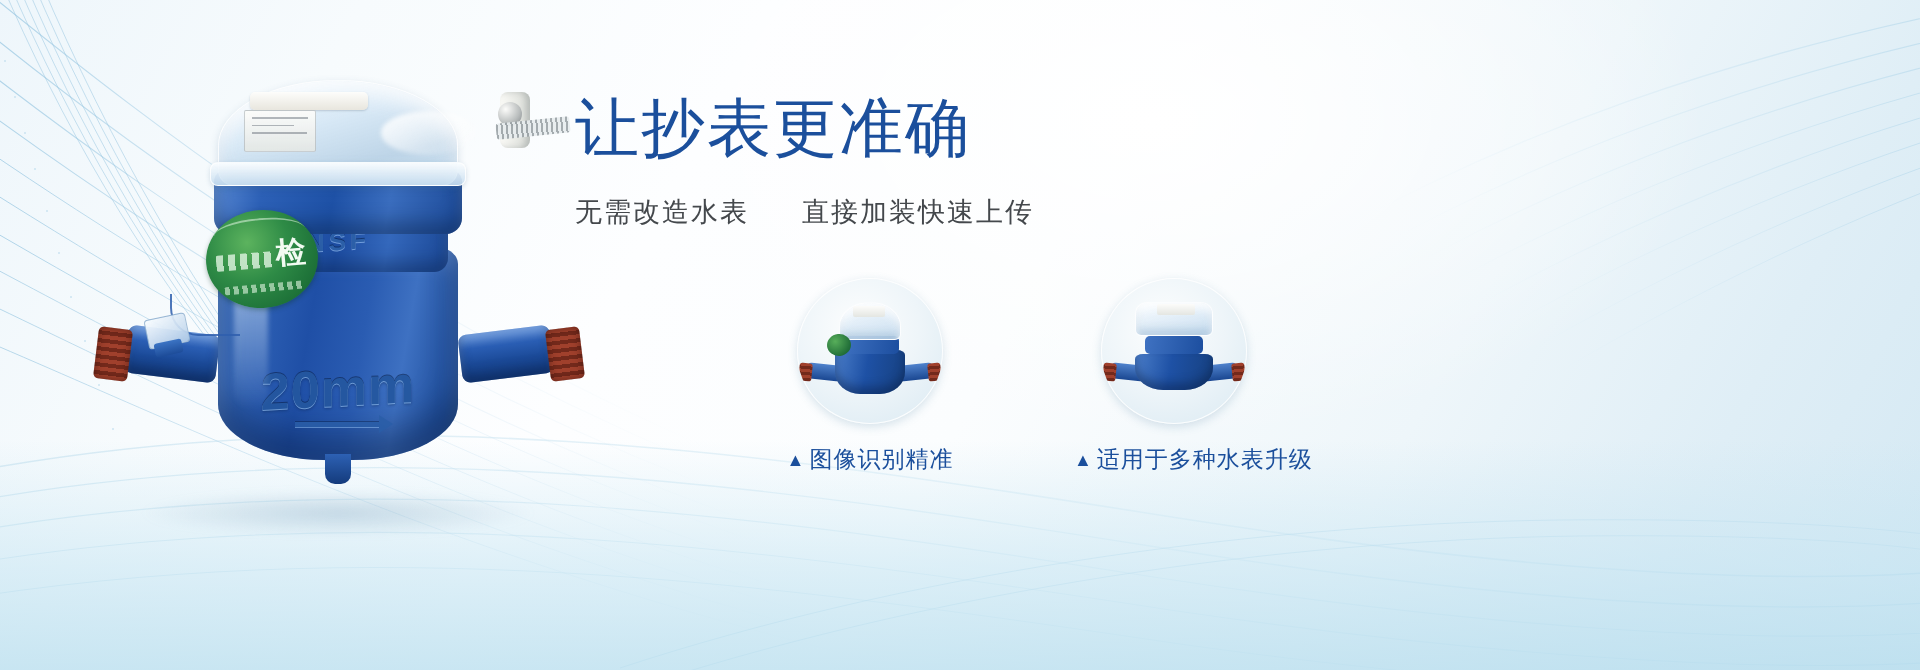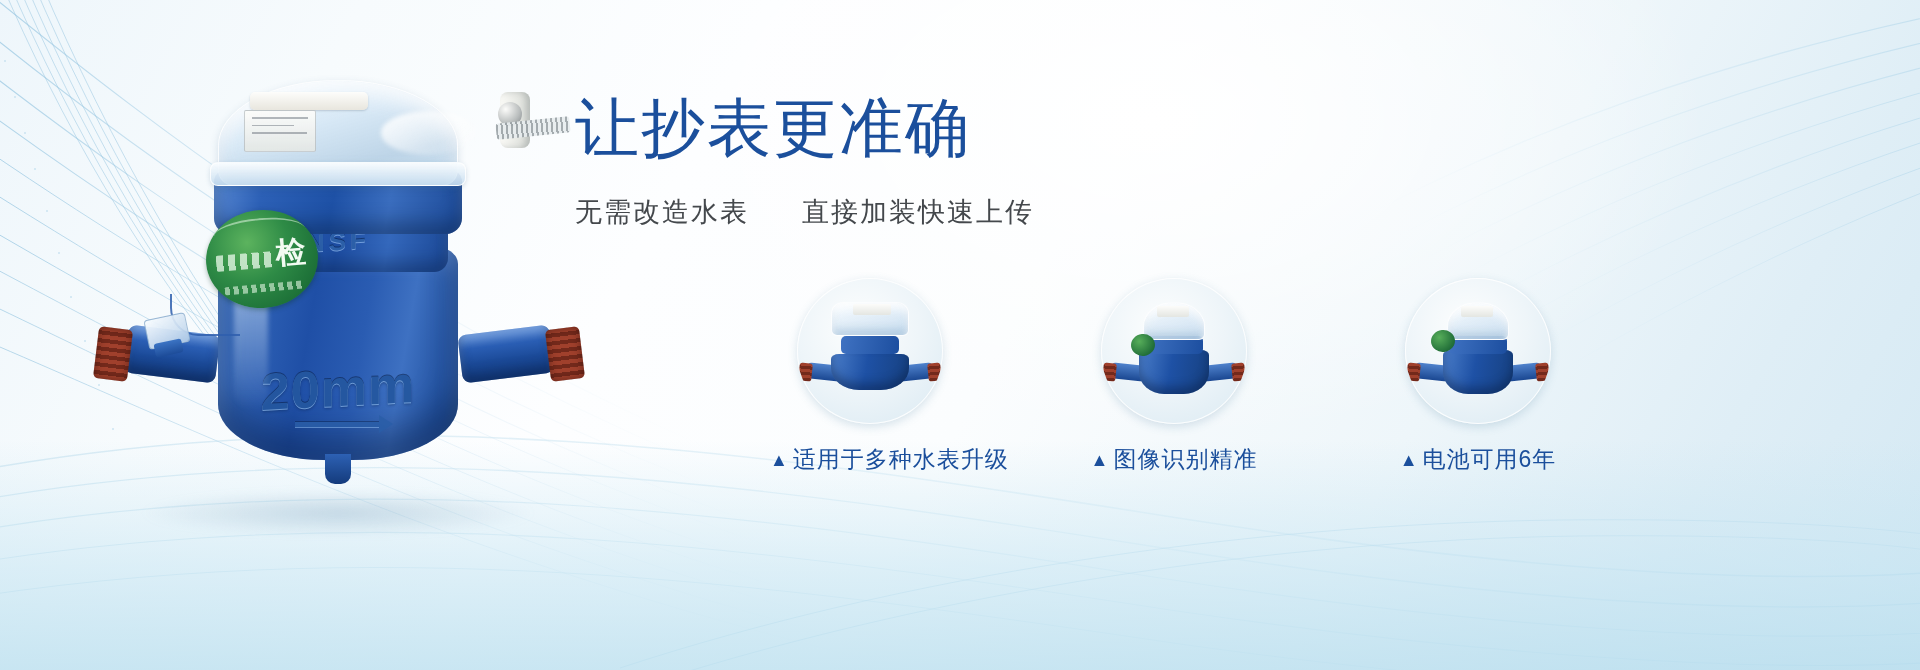--- a/index.html
+++ b/index.html
@@ -480,68 +480,50 @@
       <span>无需改造水表</span>
       <span class="gap"></span>
       <span>直接加装快速上传</span>
     </div>
   </div>
 
   <div class="features">
 
     <div class="feature">
       <div class="thumb">
-        <div class="mini v2">
-          <div class="m-pipe l"></div>
-            <div class="m-thr l"></div>
-          <div class="m-pipe r"></div>
-            <div class="m-thr r"></div>
-          <div class="m-body"></div>
-            <div class="m-neck"></div>
-          <div class="m-dome"></div>
-            <div class="m-label"></div>
-        </div>
-      </div>
-      <div class="caption">
-        <span class="tri">▲</span><span>适用于多种水表升级</span>
-      </div>
-    </div>
-
-    <div class="feature">
-      <div class="thumb">
         <div class="mini">
           <div class="m-pipe l"></div>
             <div class="m-thr l"></div>
           <div class="m-pipe r"></div>
             <div class="m-thr r"></div>
           <div class="m-body"></div>
             <div class="m-neck"></div>
           <div class="m-dome"></div>
             <div class="m-label"></div>
           <div class="m-seal"></div>
         </div>
       </div>
       <div class="caption">
         <span class="tri">▲</span><span>图像识别精准</span>
       </div>
     </div>
 
     <div class="feature">
       <div class="thumb">
-        <div class="mini v3">
+        <div class="mini v2">
           <div class="m-pipe l"></div>
             <div class="m-thr l"></div>
           <div class="m-pipe r"></div>
             <div class="m-thr r"></div>
           <div class="m-body"></div>
             <div class="m-neck"></div>
           <div class="m-dome"></div>
             <div class="m-label"></div>
-          <div class="m-seal"></div>
         </div>
       </div>
       <div class="caption">
-        <span class="tri">▲</span><span>电池可用6年</span>
+        <span class="tri">▲</span><span>适用于多种水表升级</span>
       </div>
     </div>
+
 
   </div>
 </div>
 
 </body></html>

